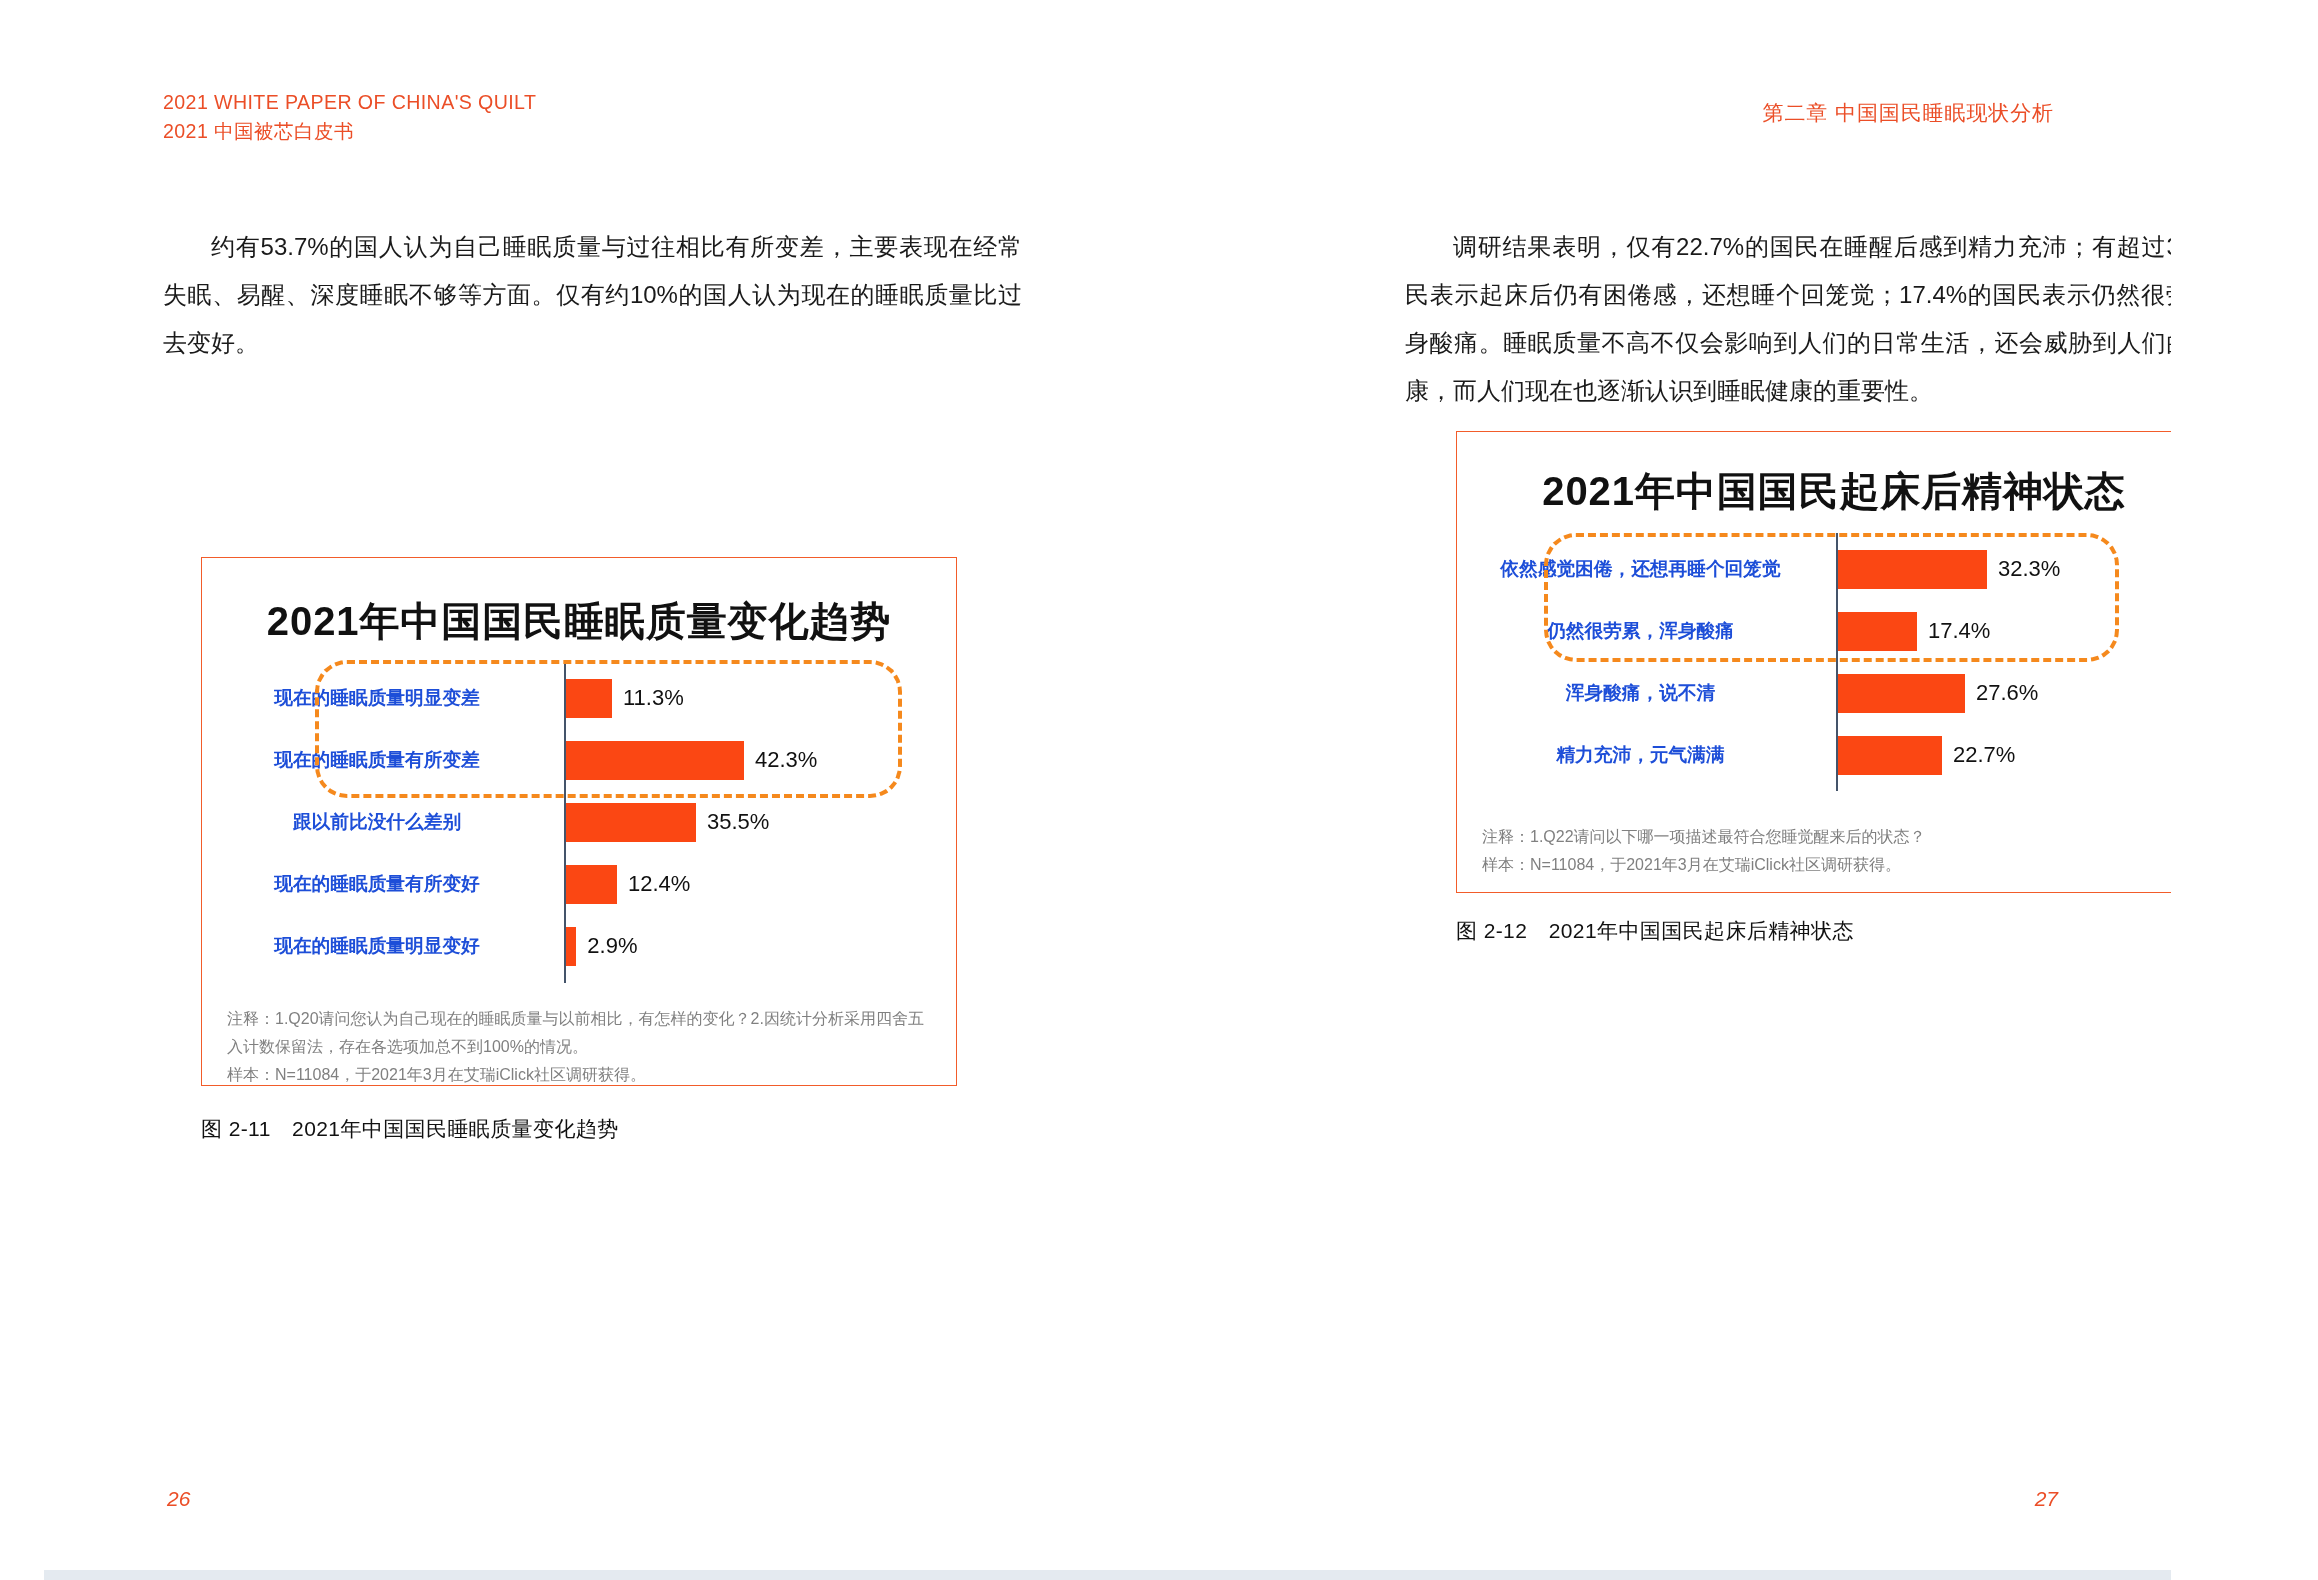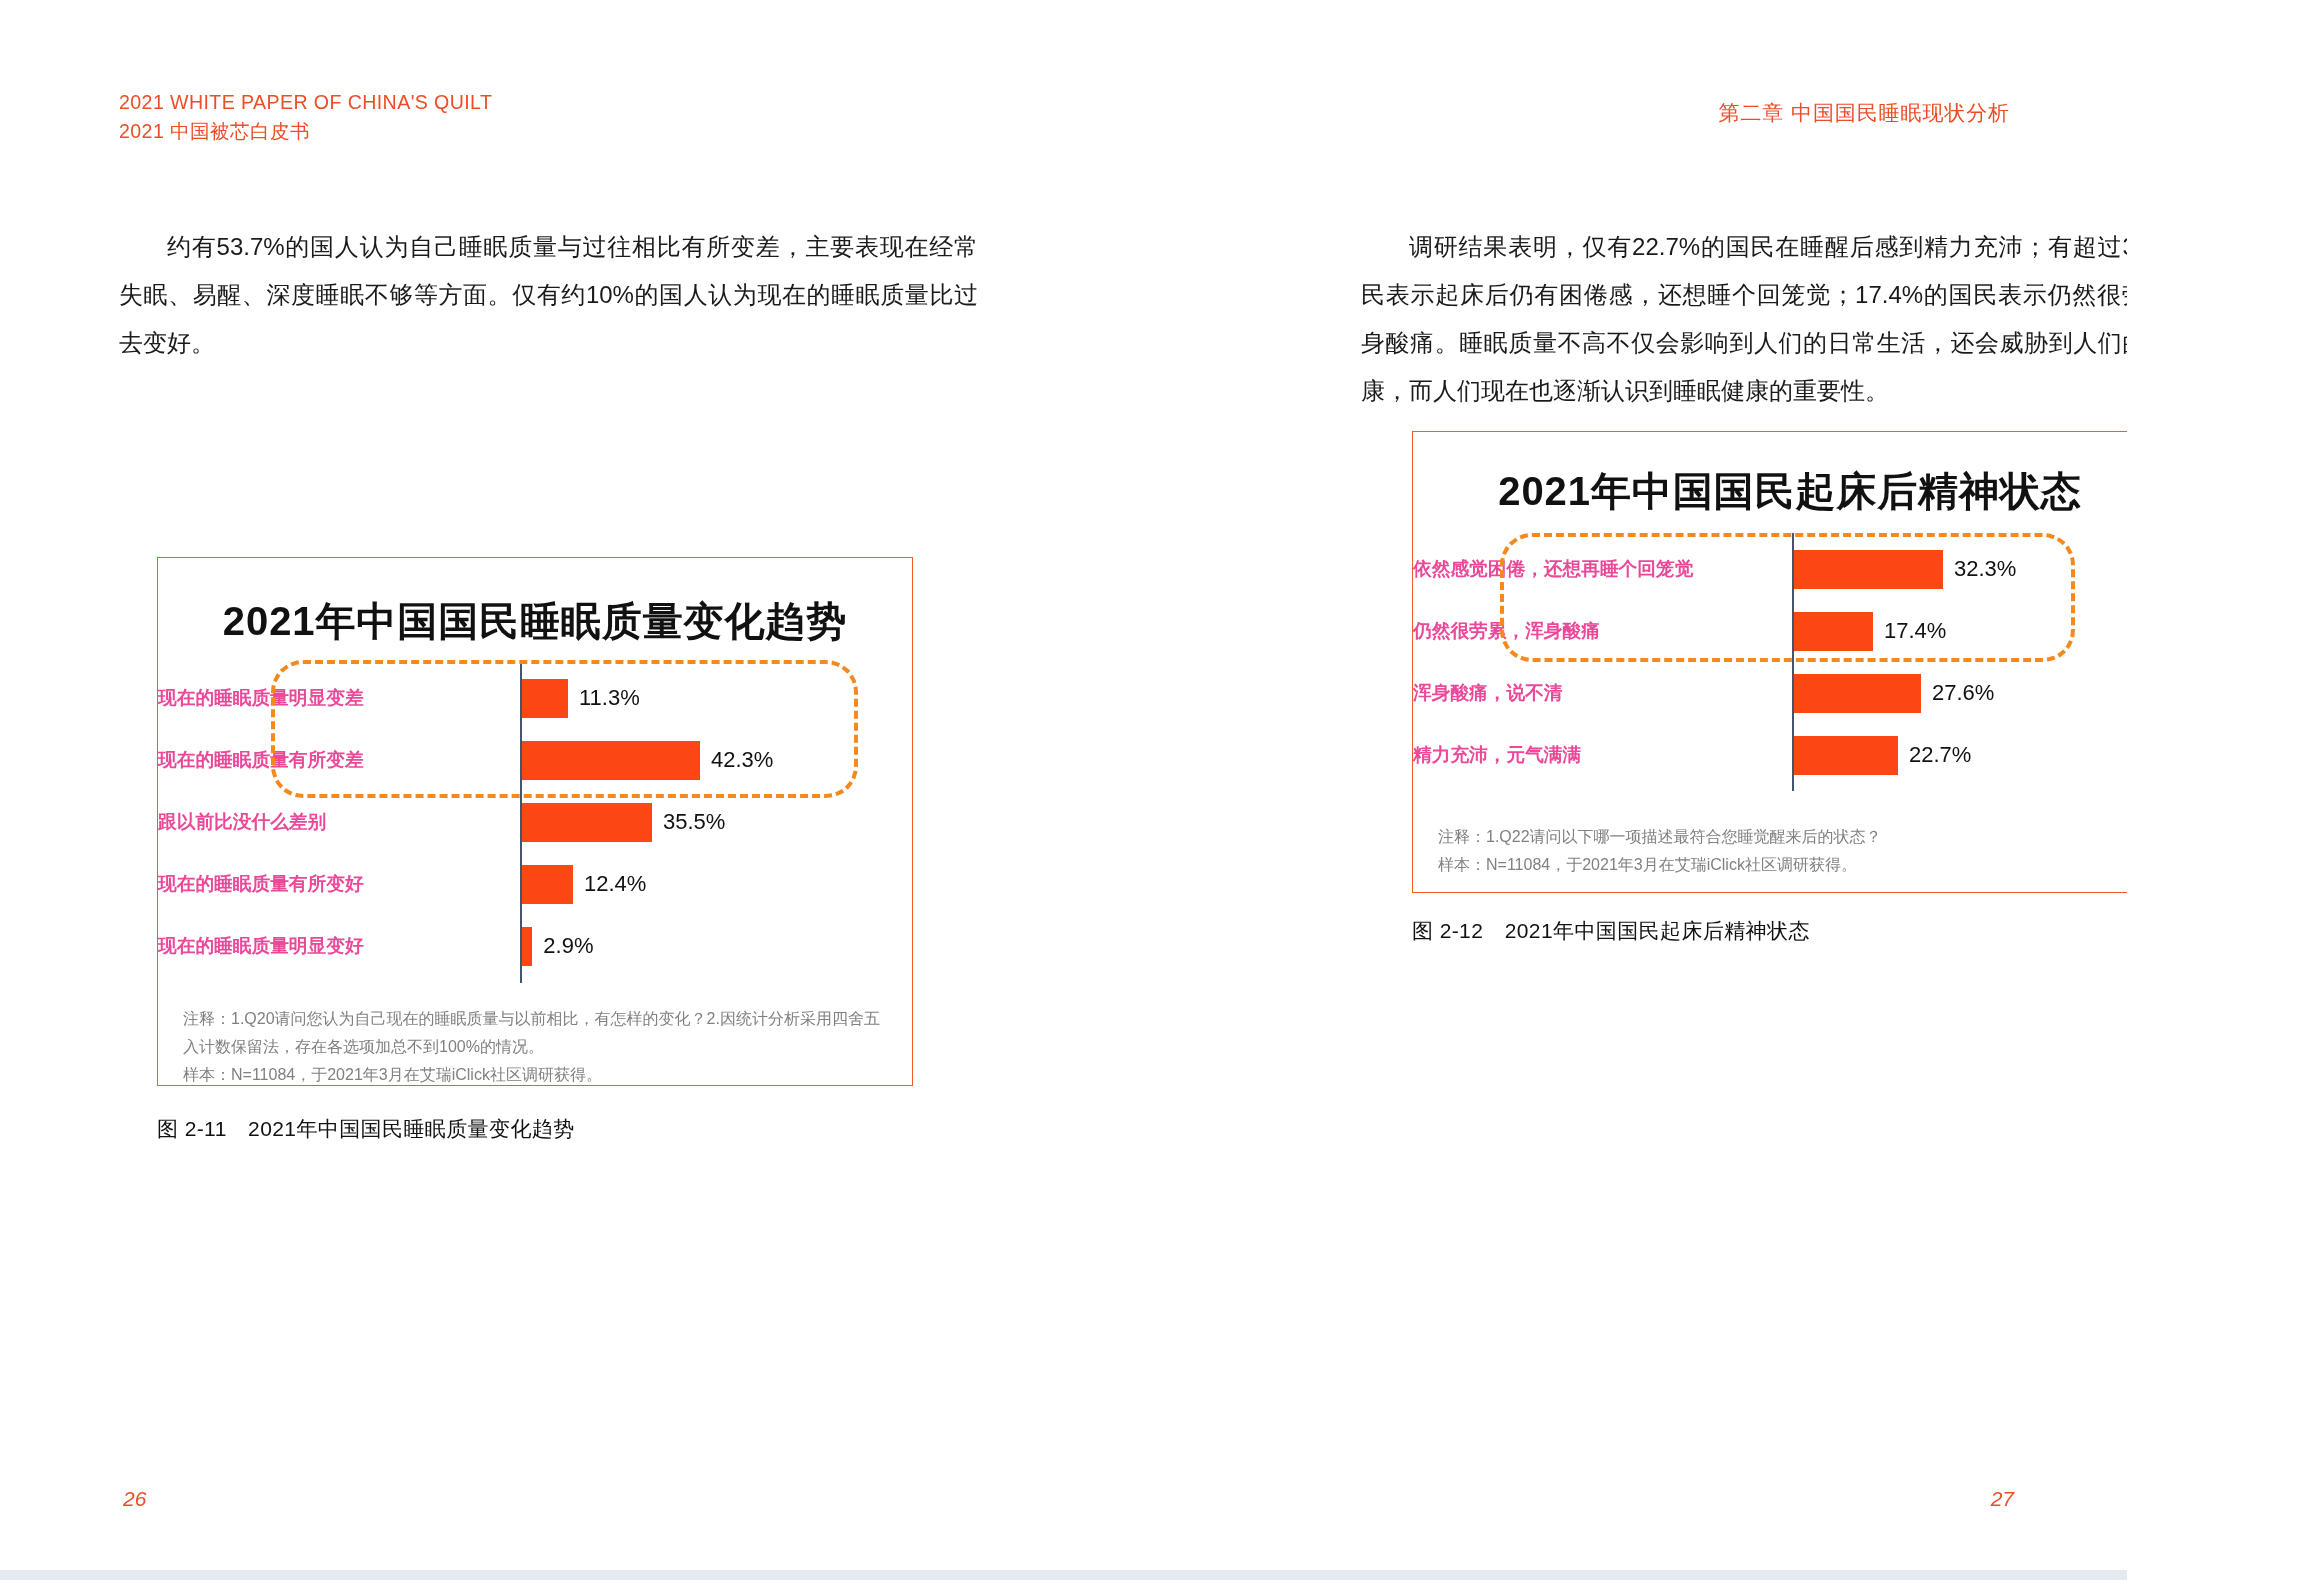--- a/index.html
+++ b/index.html
@@ -15,20 +15,21 @@
   html,body{background:#ffffff;}
   body{
     font-family:"Liberation Sans","DejaVu Sans",sans-serif;
     color:var(--body_text);
   }
   .canvas{
     position:relative;
     width:2127px;height:1581px;
     background:#ffffff;
     overflow:hidden;
+    margin-left:44px;
   }
   
   .header-left{
     position:absolute;left:119px;top:88px;
     color:var(--accent);font-size:19.6px;line-height:29px;letter-spacing:0.4px;
   }
   .header-right{
     position:absolute;right:117px;top:99px;
     color:var(--accent);font-size:21px;font-weight:normal;letter-spacing:0.9px;
   }
@@ -55,22 +56,22 @@
   .fig-box-right .fig-title{top:32px;}
   
   .rows{position:absolute;left:0;right:0;}
   .fig-box-left .rows{top:109px;height:311px;}
   .fig-box-right .rows{top:106px;height:248px;}
   .axis-line{position:absolute;top:-5.1px;bottom:-5.1px;width:1.7px;background:var(--axis);}
   .fig-box-left .axis-line{left:362px;}
   .fig-box-right .axis-line{left:379px;}
   .bar-row{display:flex;align-items:center;height:62px;}
   .bar-label{
-    font-weight:bold;font-size:18.7px;color:#ec4899;
-    text-align:left;padding-right:12px;white-space:nowrap;
+    font-weight:bold;font-size:18.7px;color:#1d4ed8;
+    text-align:center;padding-right:12px;white-space:nowrap;
   }
   .fig-box-left .bar-label{width:362px;}
   .fig-box-right .bar-label{width:379px;}
   .bar-area{display:flex;align-items:center;height:39px;}
   .bar{height:39px;background:var(--bar);flex:0 0 auto;}
   .bar-value{margin-left:11px;font-size:22px;color:#111;white-space:nowrap;}
   
   .dash-box{
     position:absolute;border:4.3px dashed var(--dash_border);border-radius:32px;
     pointer-events:none;

